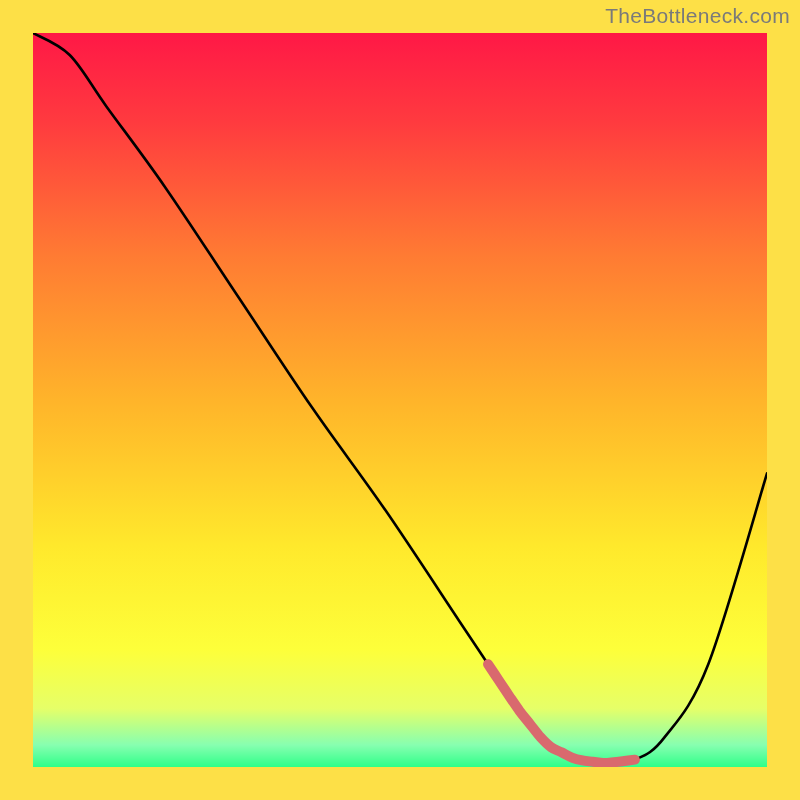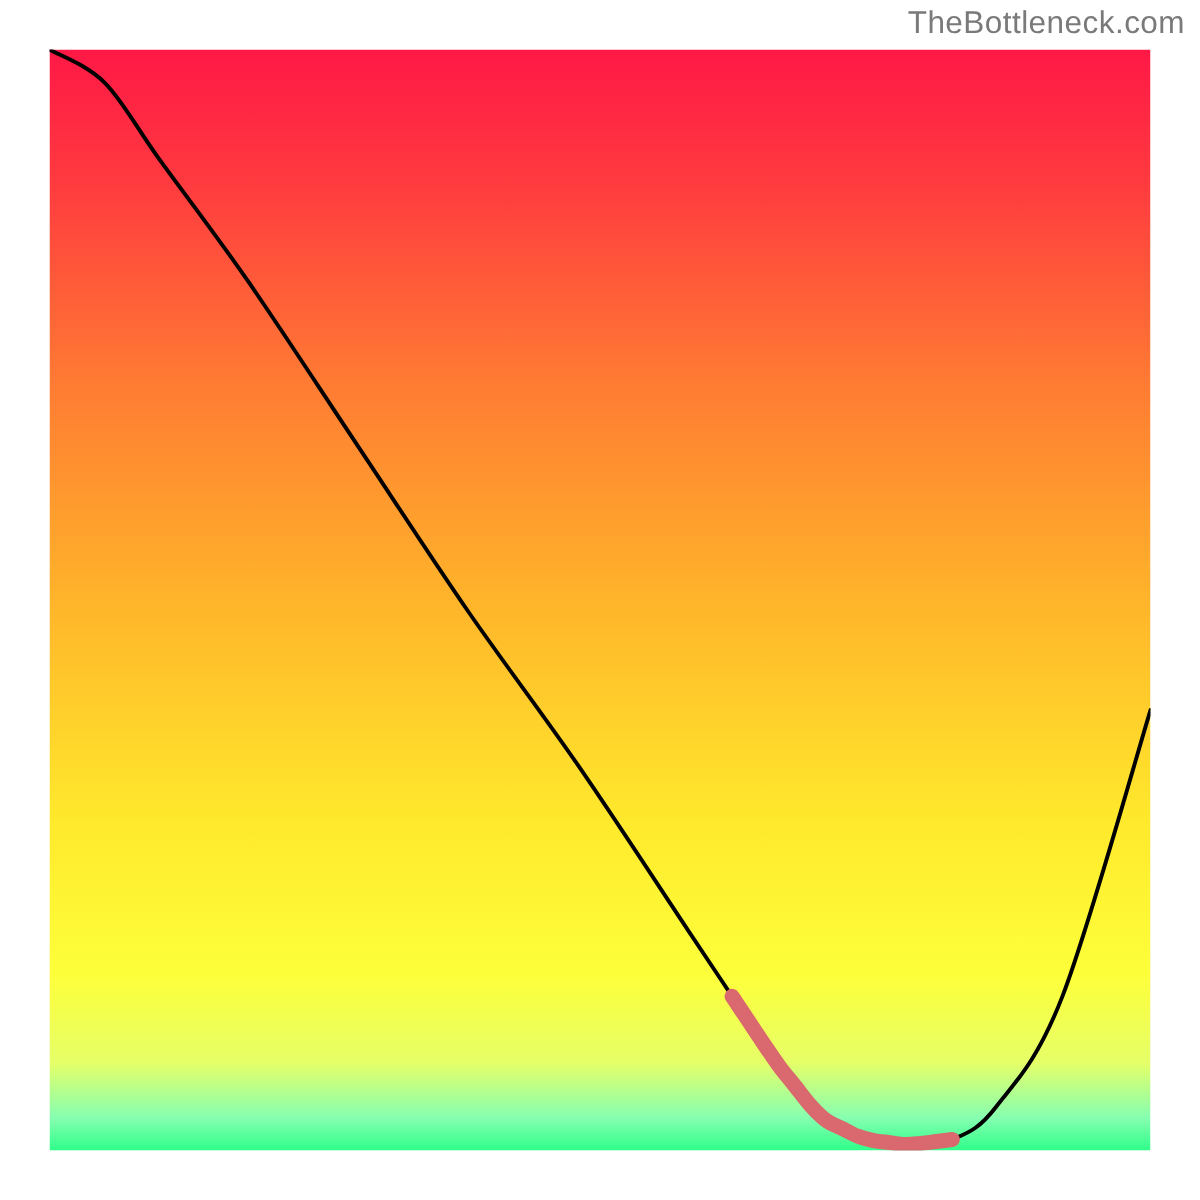--- a/index.html
+++ b/index.html
@@ -9,21 +9,21 @@
     height: 800px;
     background: #000;
     overflow: hidden;
   }
   .frame {
     position: absolute;
     left: 0;
     top: 0;
     width: 800px;
     height: 800px;
-    background: #ffffff;
+    background: #fde047;
   }
   .watermark {
     position: absolute;
     top: 4px;
     right: 10px;
     color: #7a7a7a;
     font-family: Arial, Helvetica, sans-serif;
     font-size: 21px;
     font-weight: 500;
     letter-spacing: 0.3px;

